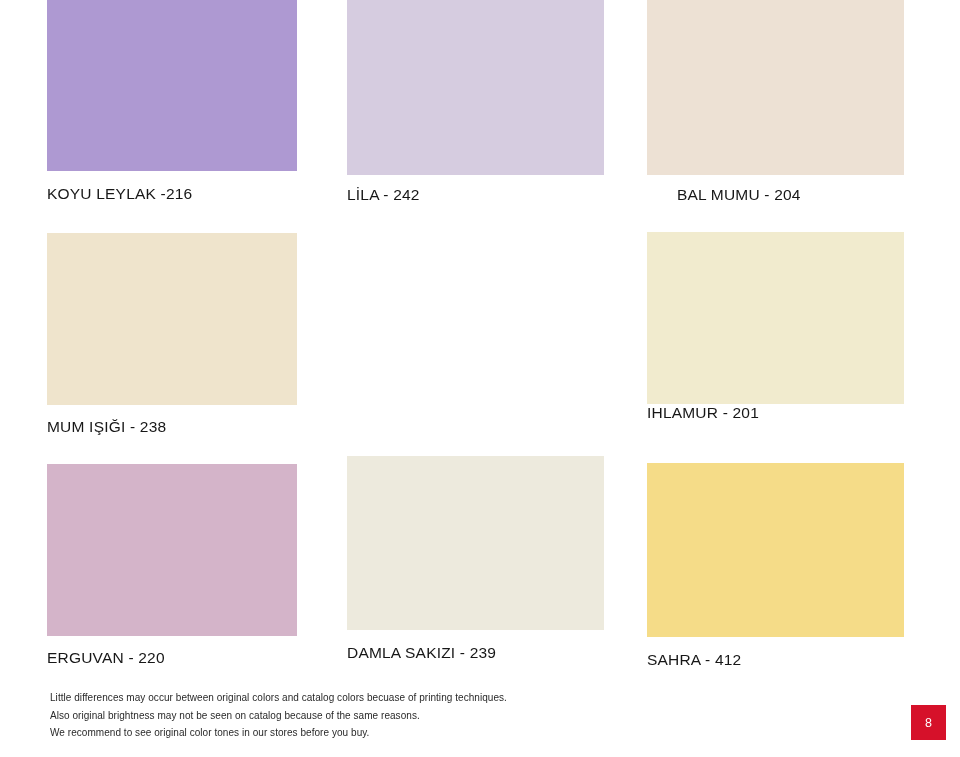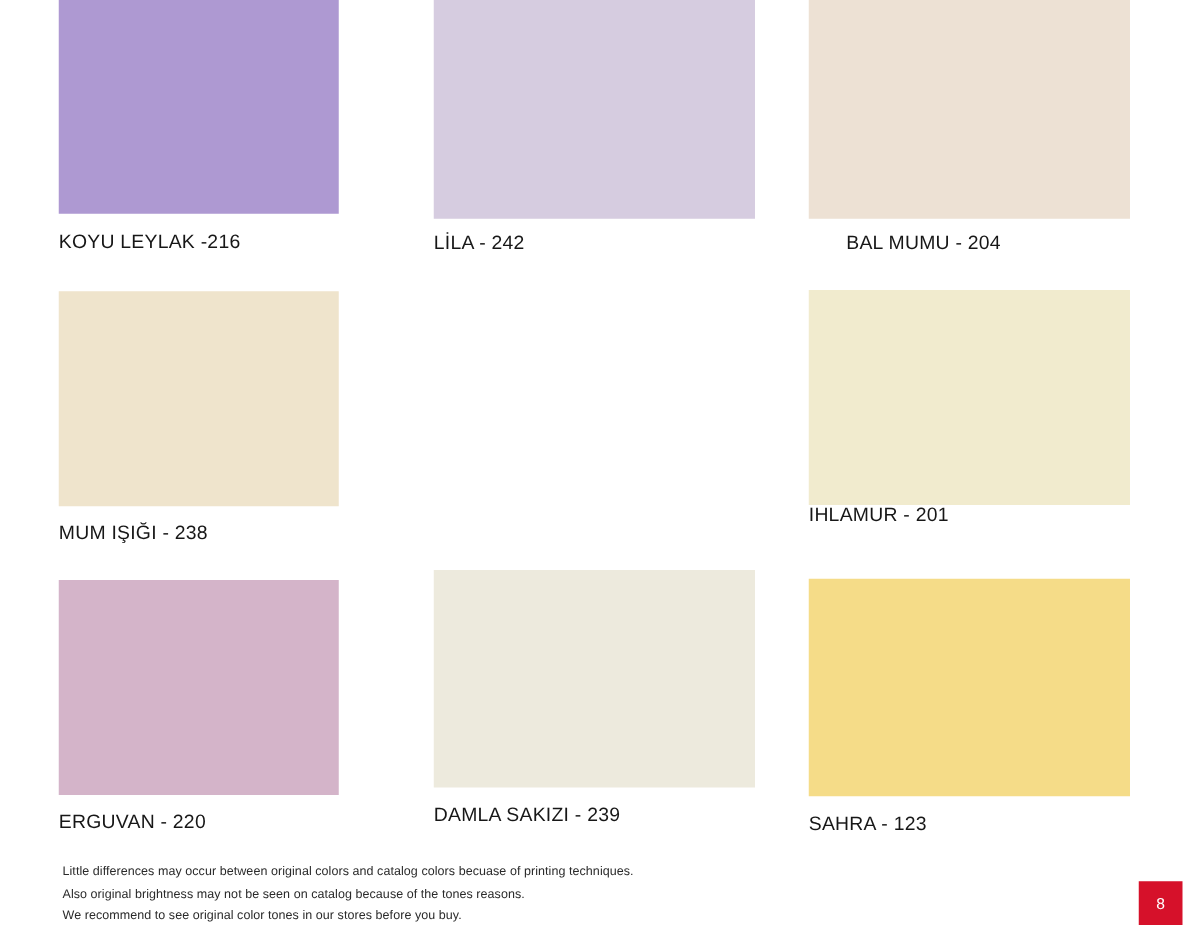--- a/index.html
+++ b/index.html
@@ -44,21 +44,21 @@
 
   .swatch-label {
     font-size: 15.5px;
     letter-spacing: 0.2px;
     color: #171717;
     white-space: nowrap;
     font-weight: 400;
   }
 
   
-  .col-0 { left: 47px;  width: 224px; }
+  .col-0 { left: 47px;  width: 250px; }
   .col-1 { left: 347px; width: 257px; }
   .col-2 { left: 647px; width: 257px; }
 
   
   .row-0 { top: 0px; }
   .row-1 { top: 233px; }
   .row-2 { top: 464px; }
 
   .row-0 .swatch-chip { height: 171px; }
   .row-1 .swatch-chip { height: 172px; }
@@ -159,26 +159,26 @@
       <div class="swatch-label">ERGUVAN - 220</div>
     </div>
 
     <div class="swatch-cell col-1 row-2 cell-r2c1">
       <div class="swatch-chip" style="background:#edeadd;"></div>
       <div class="swatch-label">DAMLA SAKIZI - 239</div>
     </div>
 
     <div class="swatch-cell col-2 row-2 cell-r2c2">
       <div class="swatch-chip" style="background:#f5dc88;"></div>
-      <div class="swatch-label">SAHRA - 123</div>
+      <div class="swatch-label">SAHRA - 412</div>
     </div>
 
   </div>
 
   <div class="footer-note">
     <div class="footer-line">Little differences may occur between original colors and catalog colors becuase of printing techniques.</div>
-    <div class="footer-line">Also original brightness may not be seen on catalog because of the tones reasons.</div>
+    <div class="footer-line">Also original brightness may not be seen on catalog because of the same reasons.</div>
     <div class="footer-line">We recommend to see original color tones in our stores before you buy.</div>
   </div>
 
   <div class="page-number-badge" style="background: rgb(214, 17, 42);">8</div>
 
 </div>
 
 </body></html>

